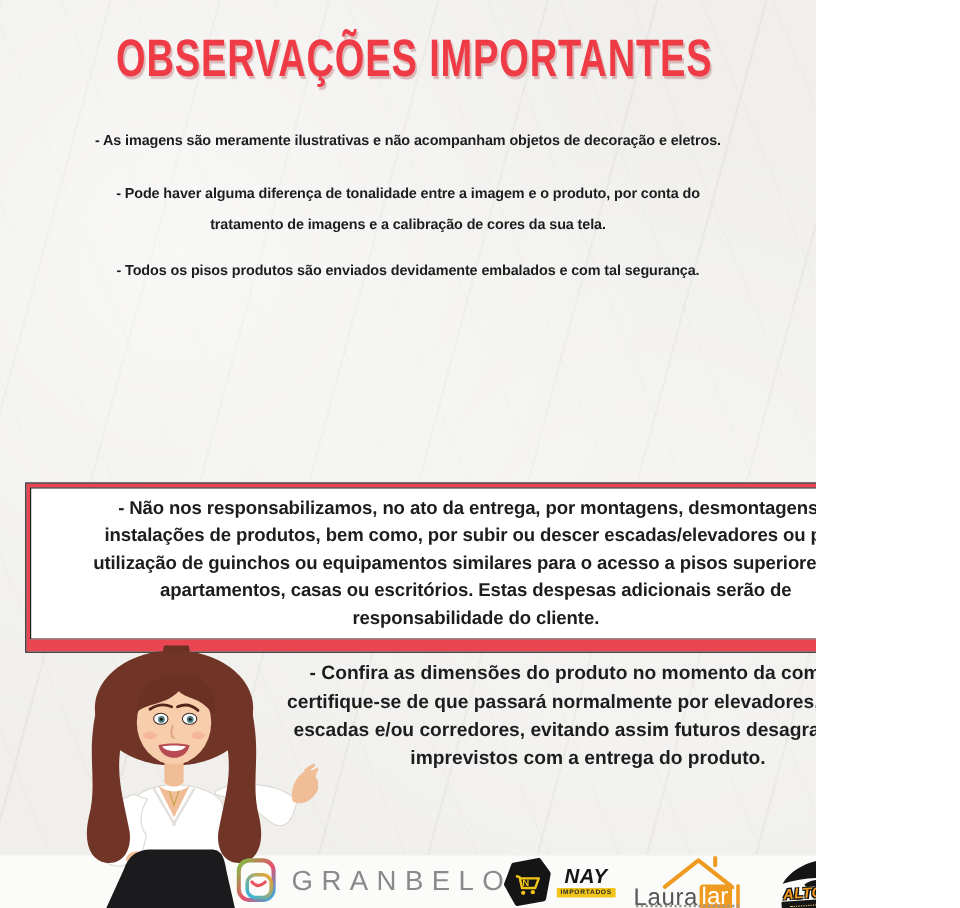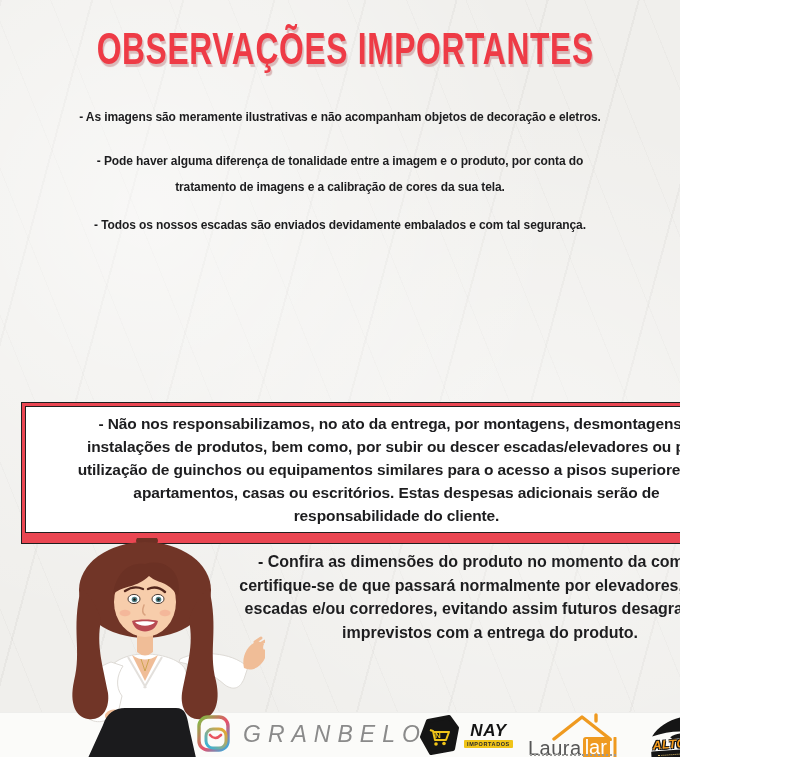--- a/index.html
+++ b/index.html
@@ -57,21 +57,21 @@
   .band{
     position:absolute; left:0; top:712px; width:800px; height:45px;
     background:#fbfbf9; border-top:1px solid rgba(0,0,0,.05);
   }
 
   .woman{ position:absolute; left:25px; top:538px; width:240px; height:220px; }
 
   
   .logo{ position:absolute; display:flex; align-items:center; }
 
-  .granbelo{ left:196px; top:712px; height:45px; gap:9px;font-style:italic; }
+  .granbelo{ left:196px; top:712px; height:45px; gap:9px; }
   .granbelo-word{
     font-size:23px; letter-spacing:7px; color:#8a8a8a; font-weight:400; white-space:nowrap;
   }
 
   .nay{ left:419px; top:713px; height:44px; gap:5px; }
   .nay-text-col{ display:flex; flex-direction:column; align-items:center; gap:1px; }
   .nay-word{ font-weight:900; font-size:17px; color:#141414; letter-spacing:.5px; font-style:italic; line-height:1; }
   .nay-banner{
     background:#f0c419; color:#2a2a2a; font-size:5.5px; font-weight:700;
     letter-spacing:.6px; padding:1px 3px; line-height:1.2; border-radius:1px; white-space:nowrap;
@@ -105,21 +105,21 @@
 
 <div class="canvas">
 
   <div class="title-wrap">
     <span class="title">OBSERVAÇÕES IMPORTANTES</span>
   </div>
 
   <div class="note note-1">- As imagens são meramente ilustrativas e não acompanham objetos de decoração e eletros.</div>
   <div class="note note-2">- Pode haver alguma diferença de tonalidade entre a imagem e o produto, por conta do
 tratamento de imagens e a calibração de cores da sua tela.</div>
-  <div class="note note-3">- Todos os nossos escadas são enviados devidamente embalados e com tal segurança.</div>
+  <div class="note note-3">- Todos os pisos produtos são enviados devidamente embalados e com tal segurança.</div>
 
   <div class="liability-box">
     <div class="liability-text">- Não nos responsabilizamos, no ato da entrega, por montagens, desmontagens e
 instalações de produtos, bem como, por subir ou descer escadas/elevadores ou pela
 utilização de guinchos ou equipamentos similares para o acesso a pisos superiores em
 apartamentos, casas ou escritórios. Estas despesas adicionais serão de
 responsabilidade do cliente.</div>
   </div>
 
   <div class="final-note">- Confira as dimensões do produto no momento da compra e

